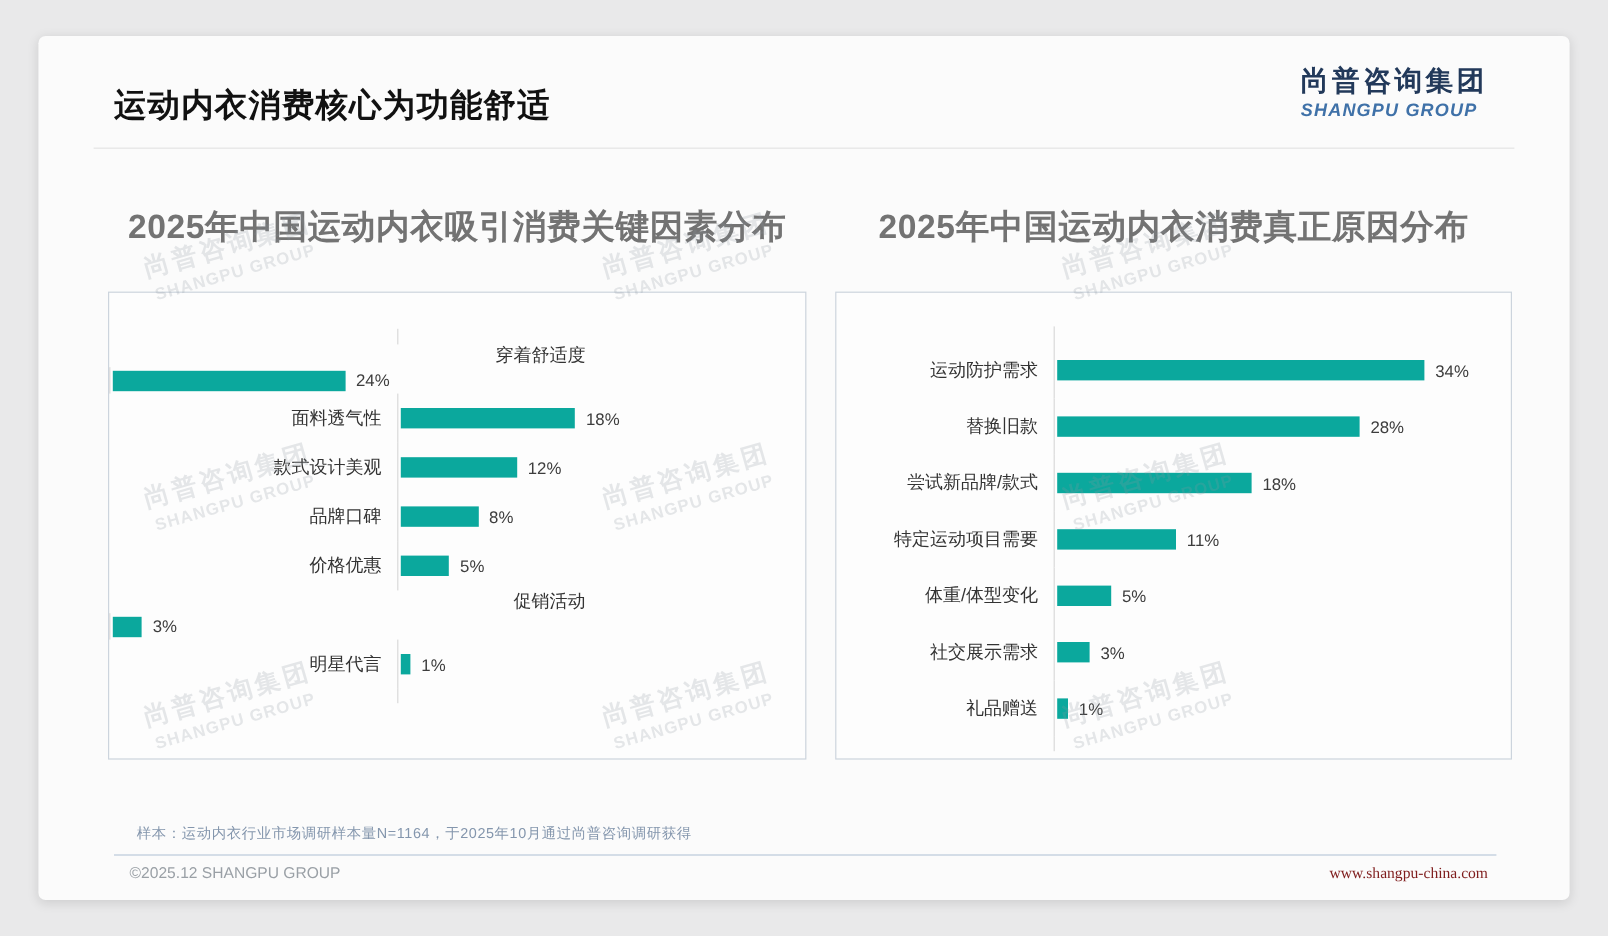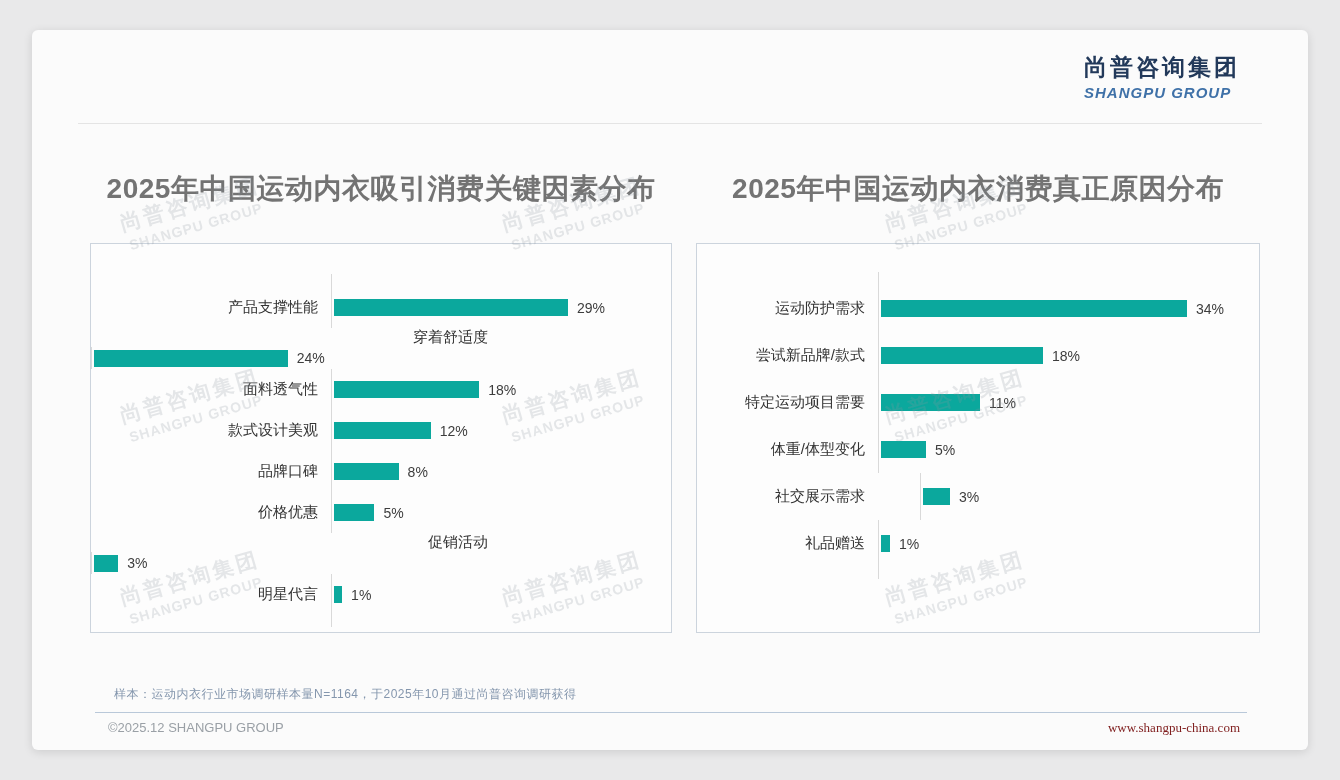--- a/index.html
+++ b/index.html
@@ -140,40 +140,34 @@
     z-index: 5;
   }
   .wm-cn { font-size: 21px; font-weight: bold; letter-spacing: 3px; }
   .wm-en { font-size: 14px; font-weight: bold; letter-spacing: 1px; margin-top: 1px; }
 </style>
 </head>
 <body>
 
 <div class="card">
 
+  <div class="page-title">运动内衣消费核心为功能舒适</div>
   <div class="title-divider"></div>
 
   <div class="logo">
     <div class="logo-cn">尚普咨询集团</div>
     <div class="logo-en">SHANGPU GROUP</div>
   </div>
 
   <div class="chart-title left">2025年中国运动内衣吸引消费关键因素分布</div>
   <div class="chart-title right">2025年中国运动内衣消费真正原因分布</div>
 
   <div class="chart-box left">
     <div class="rows" style="padding-top: 30px;">
         <div class="axis-cap" style="height: 13px; margin-left: 240px;"></div>
-        <div class="crow" style="height: 41px;">
-          <div class="clabel" style="width: 240px; padding-right: 13px;">产品支撑性能</div>
-          <div class="cplot">
-            <div class="cbar" style="width: 234px; background: rgb(11, 168, 157);"></div>
-            <span class="cpct">29%</span>
-          </div>
-        </div>
         <div class="crow" style="height: 41px; flex-direction: column;">
           <div class="clabel" style="width: 240px; padding-right: 13px;">穿着舒适度</div>
           <div class="cplot">
             <div class="cbar" style="width: 193.7px; background: rgb(11, 168, 157);"></div>
             <span class="cpct">24%</span>
           </div>
         </div>
         <div class="crow" style="height: 41px;">
           <div class="clabel" style="width: 240px; padding-right: 13px;">面料透气性</div>
           <div class="cplot">
@@ -224,41 +218,48 @@
     <div class="rows" style="padding-top: 28px;">
         <div class="axis-cap" style="height: 13px; margin-left: 181px;"></div>
         <div class="crow" style="height: 47px;">
           <div class="clabel" style="width: 181px; padding-right: 13px;">运动防护需求</div>
           <div class="cplot">
             <div class="cbar" style="width: 306px; background: rgb(11, 168, 157);"></div>
             <span class="cpct">34%</span>
           </div>
         </div>
         <div class="crow" style="height: 47px;">
+          <div class="clabel" style="width: 181px; padding-right: 13px;">替换旧款</div>
+          <div class="cplot">
+            <div class="cbar" style="width: 252px; background: rgb(11, 168, 157);"></div>
+            <span class="cpct">28%</span>
+          </div>
+        </div>
+        <div class="crow" style="height: 47px;">
           <div class="clabel" style="width: 181px; padding-right: 13px;">尝试新品牌/款式</div>
           <div class="cplot">
             <div class="cbar" style="width: 162px; background: rgb(11, 168, 157);"></div>
             <span class="cpct">18%</span>
           </div>
         </div>
         <div class="crow" style="height: 47px;">
           <div class="clabel" style="width: 181px; padding-right: 13px;">特定运动项目需要</div>
           <div class="cplot">
             <div class="cbar" style="width: 99px; background: rgb(11, 168, 157);"></div>
             <span class="cpct">11%</span>
           </div>
         </div>
         <div class="crow" style="height: 47px;">
           <div class="clabel" style="width: 181px; padding-right: 13px;">体重/体型变化</div>
           <div class="cplot">
             <div class="cbar" style="width: 45px; background: rgb(11, 168, 157);"></div>
             <span class="cpct">5%</span>
           </div>
         </div>
-        <div class="crow" style="height: 47px; gap: 42px;">
+        <div class="crow" style="height: 47px;">
           <div class="clabel" style="width: 181px; padding-right: 13px;">社交展示需求</div>
           <div class="cplot">
             <div class="cbar" style="width: 27px; background: rgb(11, 168, 157);"></div>
             <span class="cpct">3%</span>
           </div>
         </div>
         <div class="crow" style="height: 47px;">
           <div class="clabel" style="width: 181px; padding-right: 13px;">礼品赠送</div>
           <div class="cplot">
             <div class="cbar" style="width: 9px; background: rgb(11, 168, 157);"></div>

